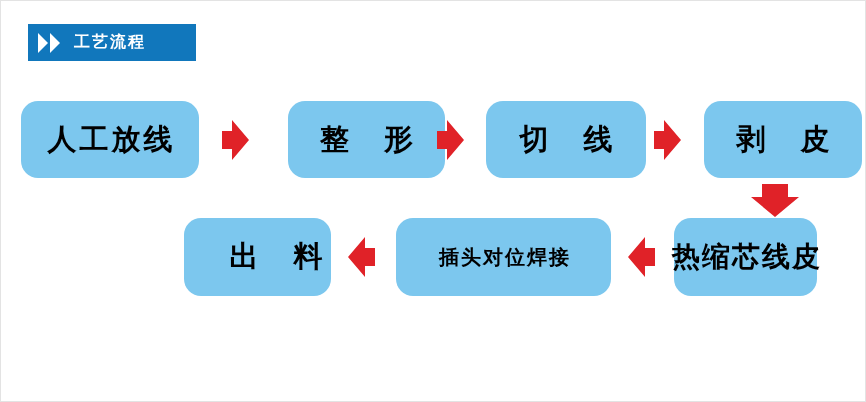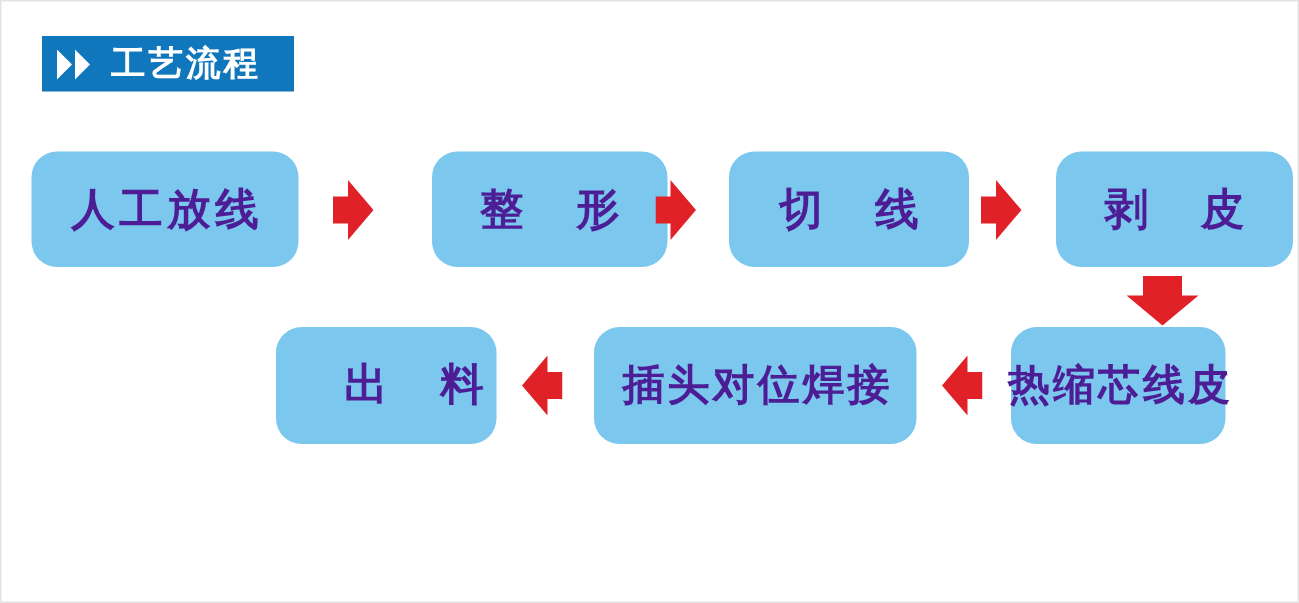--- a/index.html
+++ b/index.html
@@ -25,49 +25,49 @@
     align-items: center;
     padding-left: 10px;
   }
   .banner .chevrons {
     width: 26px; height: 20px;
     display: block;
     flex: 0 0 auto;
   }
   .banner .banner-label {
     color: #ffffff;
-    font-size: 23px;
+    font-size: 16px;
     font-weight: bold;
     letter-spacing: 2px;
     margin-left: 10px;
     white-space: nowrap;
   }
   
   .box {
     position: absolute;
     background: #7cc7ee;
     border-radius: 17px;
     display: flex;
     align-items: center;
     justify-content: center;
-    color: #4c1d95;
+    color: #000000;
     font-size: 29px;
     font-weight: bold;
     letter-spacing: 3px;
     white-space: nowrap;
     text-indent: 3px; 
   }
   .row1 { top: 100px; height: 77px; }
   .row2 { top: 217px; height: 78px; }
   .box-step1 { left: 20px;  width: 178px; }
   .box-step2 { left: 267px; width: 157px; margin-left: 20px; }
   .box-step3 { left: 485px; width: 160px; }
   .box-step4 { left: 703px; width: 158px; }
   .box-step5 { left: 673px; width: 143px; font-size: 28px; letter-spacing: 2px; }
-  .box-step6 { left: 395px; width: 215px; font-size: 28px; letter-spacing: 2px; }
+  .box-step6 { left: 395px; width: 215px; font-size: 20px; letter-spacing: 2px; }
   .box-step7 { left: 183px; width: 147px; padding-left: 37px; }
   
   .arrow { position: absolute; display: block; }
   .arrow-r, .arrow-l { width: 27px; height: 40px; top: 119px; }
   .arrow-r1 { left: 221px; }
   .arrow-r2 { left: 436px; }
   .arrow-r3 { left: 653px; }
   .arrow-l1 { left: 627px; top: 236px; }
   .arrow-l2 { left: 347px; top: 236px; }
   .arrow-d  { left: 750px; top: 183px; width: 48px; height: 33px; }

